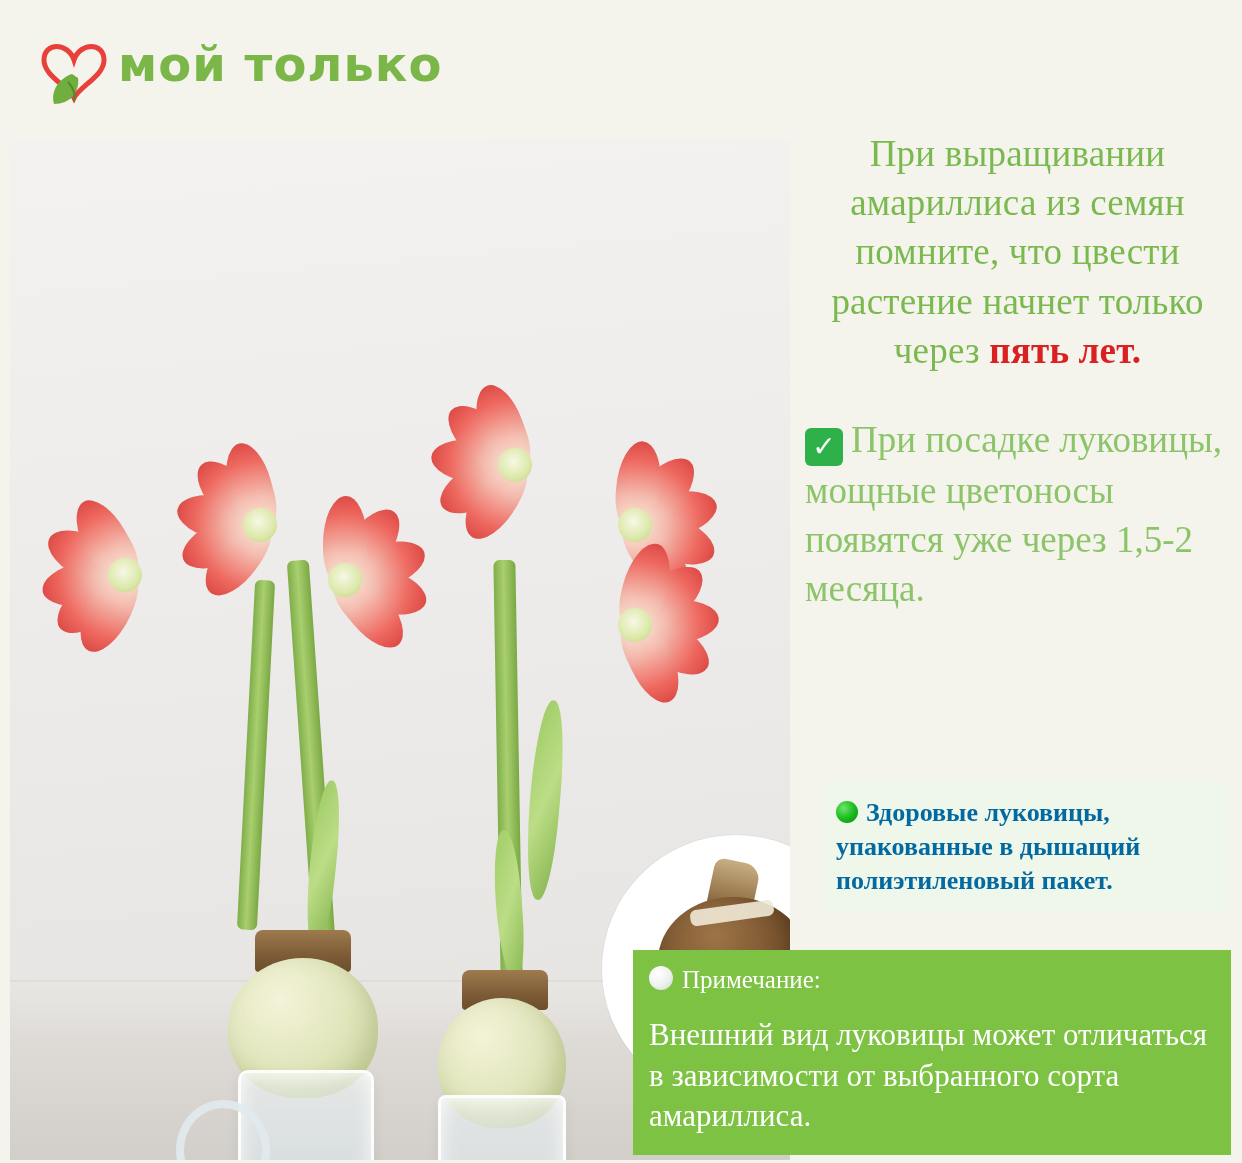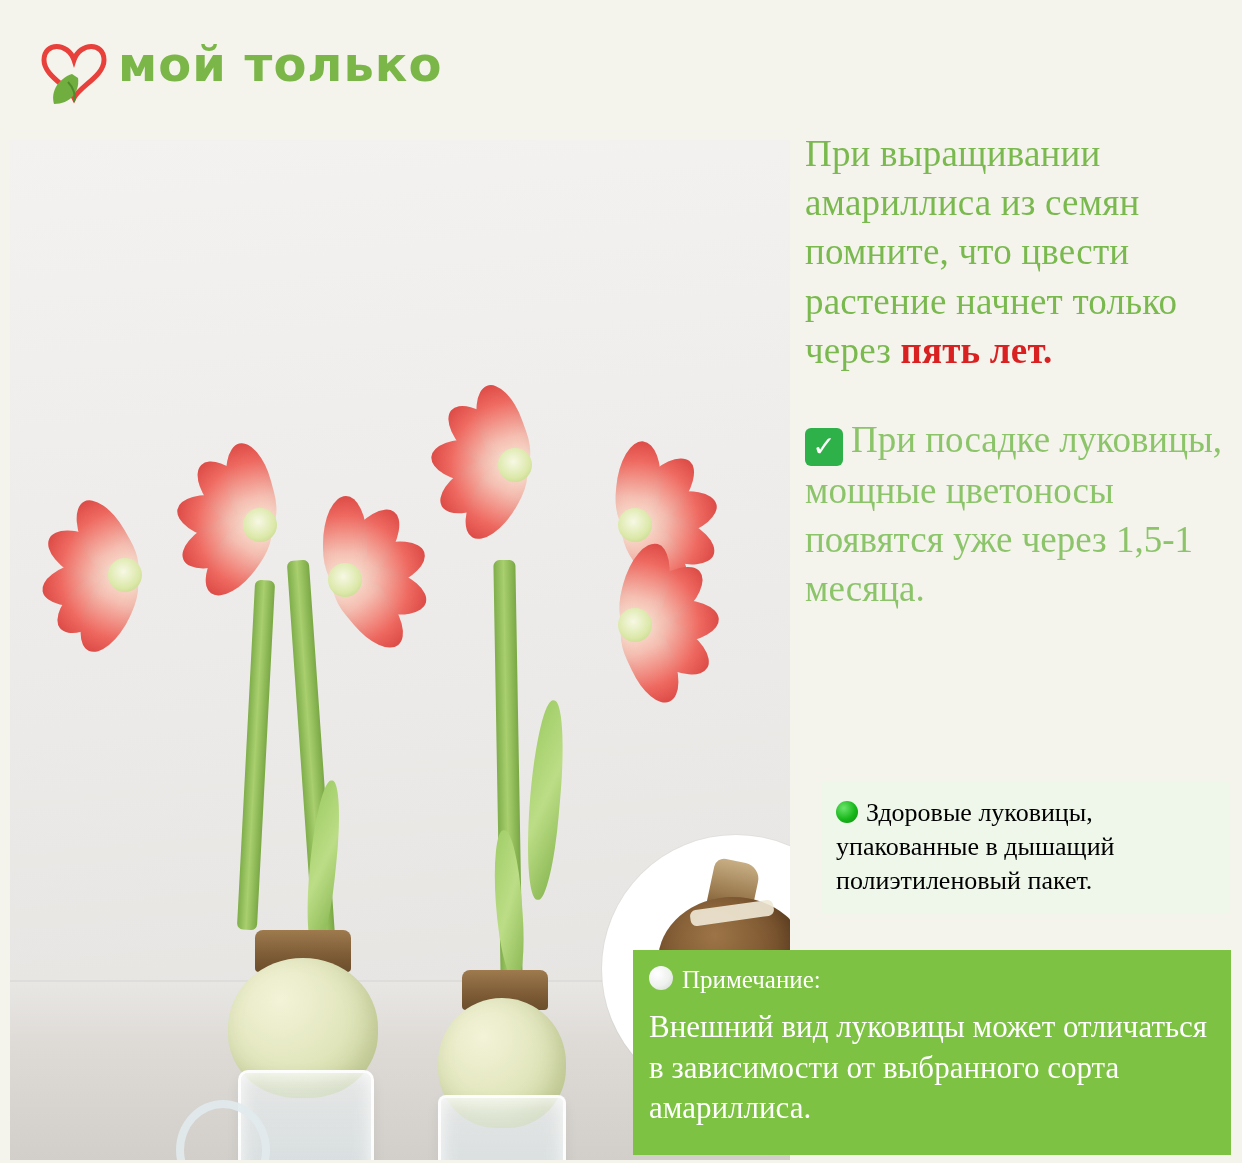--- a/index.html
+++ b/index.html
@@ -185,20 +185,21 @@
     position: absolute;
     left: 805px;
     top: 92px;
     width: 425px;
   }
   .para-green {
     font-size: 37px;
     line-height: 1.33;
     color: #79b94e;
     letter-spacing: 0.2px;
+    text-align: center;
   }
   .para-green .accent-red {
     color: #d92121;
     font-weight: 700;
   }
   .block-2 {
     margin-top: 40px;
     font-size: 37px;
     line-height: 1.33;
     color: #8cc46a;
@@ -219,24 +220,25 @@
   }
 
   
   .note-pale {
     position: absolute;
     left: 822px;
     top: 782px;
     width: 408px;
     padding: 14px 14px 16px 14px;
     background: #eef7e9;
-    color: #000000;
+    color: #0369a1;
     font-size: 26px;
     line-height: 1.3;
     box-sizing: border-box;
+    font-weight: bold;
   }
   .dot-green {
     display: inline-block;
     width: 22px;
     height: 22px;
     border-radius: 50%;
     background: radial-gradient(circle at 35% 32%, #6ce46c 0%, #17b81a 55%, #0f8a12 100%);
     margin-right: 8px;
     vertical-align: -2px;
   }
@@ -263,21 +265,21 @@
     width: 24px;
     height: 24px;
     border-radius: 50%;
     background: radial-gradient(circle at 35% 32%, #ffffff 0%, #eef1ee 55%, #cfd6cd 100%);
     margin-right: 9px;
     vertical-align: -2px;
   }
   .banner-body {
     font-size: 31px;
     line-height: 1.3;
-    margin-top: 12px;
+    margin-top: 20px;
   }
 </style>
 </head>
 <body>
 
 <div class="logo">
   <div class="logo-mark">
     <svg width="72" height="78" viewBox="0 0 72 78" aria-hidden="true">
       <path d="M36 30 C30 12, 6 12, 6 30 C6 46, 30 56, 36 68 C42 56, 66 46, 66 30 C66 12, 42 12, 36 30 Z" fill="none" stroke="#e8403a" stroke-width="5"></path>
       <path d="M34 44 C22 48, 12 60, 16 74 C32 74, 42 62, 40 48 Z" fill="#6fae3f"></path>
@@ -373,21 +375,21 @@
     <div class="root" style="left:70px; top:214px; width:58px; transform:rotate(24deg);"></div>
   </div>
 </div>
 
 <div class="col-right">
   <p class="para-green">
     <span>При выращивании амариллиса из семян помните, что цвести растение начнет только через </span><span class="accent-red">пять лет.</span>
   </p>
 
   <p class="block-2">
-    <span class="icon-check">✓</span><span>При посадке луковицы, мощные цветоносы появятся уже через 1,5-1 месяца.</span>
+    <span class="icon-check">✓</span><span>При посадке луковицы, мощные цветоносы появятся уже через 1,5-2 месяца.</span>
   </p>
 </div>
 
 <div class="note-pale">
   <span class="dot-green"></span><span>Здоровые луковицы, упакованные в дышащий полиэтиленовый пакет.</span>
 </div>
 
 <div class="banner">
   <div class="banner-title">
     <span class="dot-white"></span><span>Примечание:</span>

